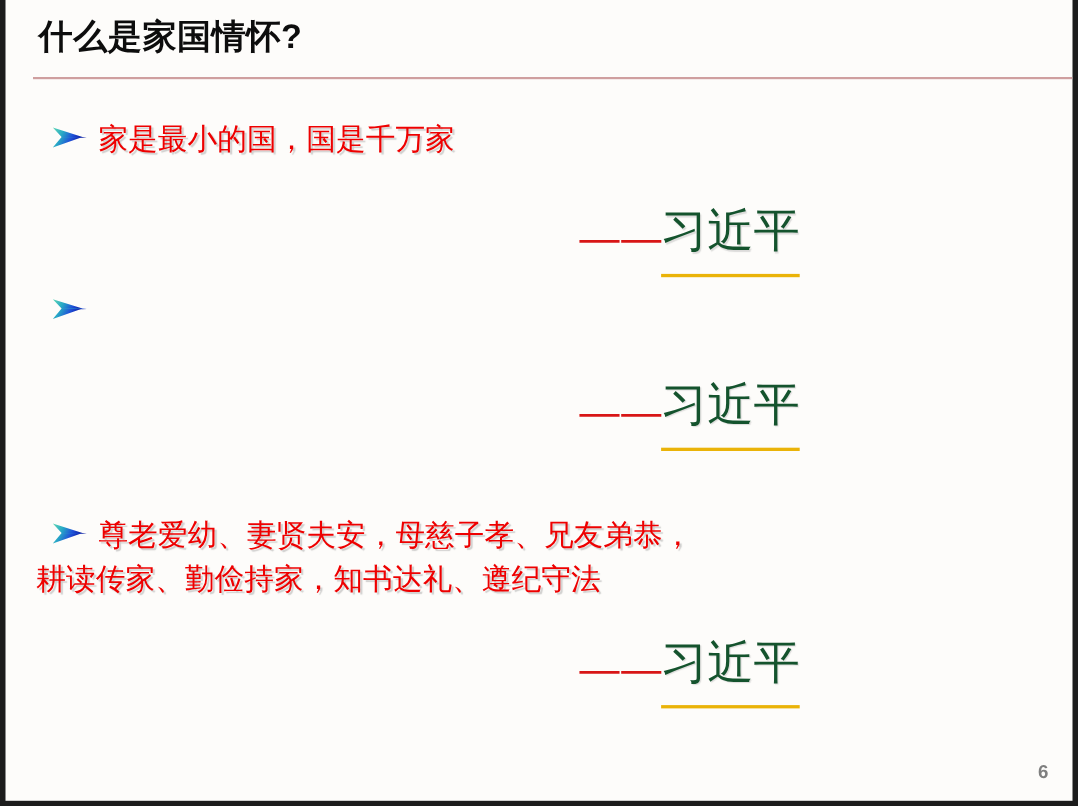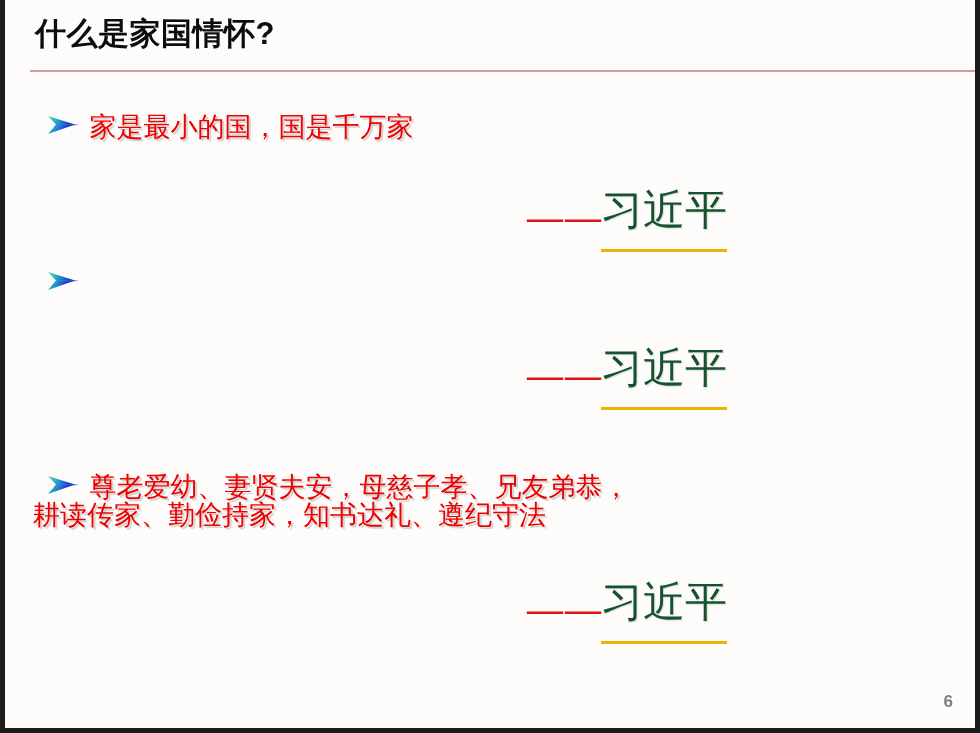--- a/index.html
+++ b/index.html
@@ -109,21 +109,21 @@
     text-shadow: 1px 1px 1px rgba(170,170,170,0.4);
     padding-bottom: 11px;
   }
 
   
   .row-b1 { position: absolute; left: 40px; top: 0px; }
   .row-q1 { position: absolute; left: 520px; top: 86px; }
   .row-b2 { position: absolute; left: 40px; top: 172px; }
   .row-q2 { position: absolute; left: 520px; top: 244px; }
   .row-b3a { position: absolute; left: 40px; top: 324px; margin-top: 36px; }
-  .row-b3b { position: absolute; left: 28px; top: 388px; }
+  .row-b3b { position: absolute; left: 28px; top: 400px; }
   .row-q3 { position: absolute; left: 520px; top: 478px; }
 
   
   #page-number {
     position: absolute;
     right: 22px;
     bottom: 16px;
     font-family: "Liberation Sans", sans-serif;
     font-size: 17px;
     font-weight: bold;

